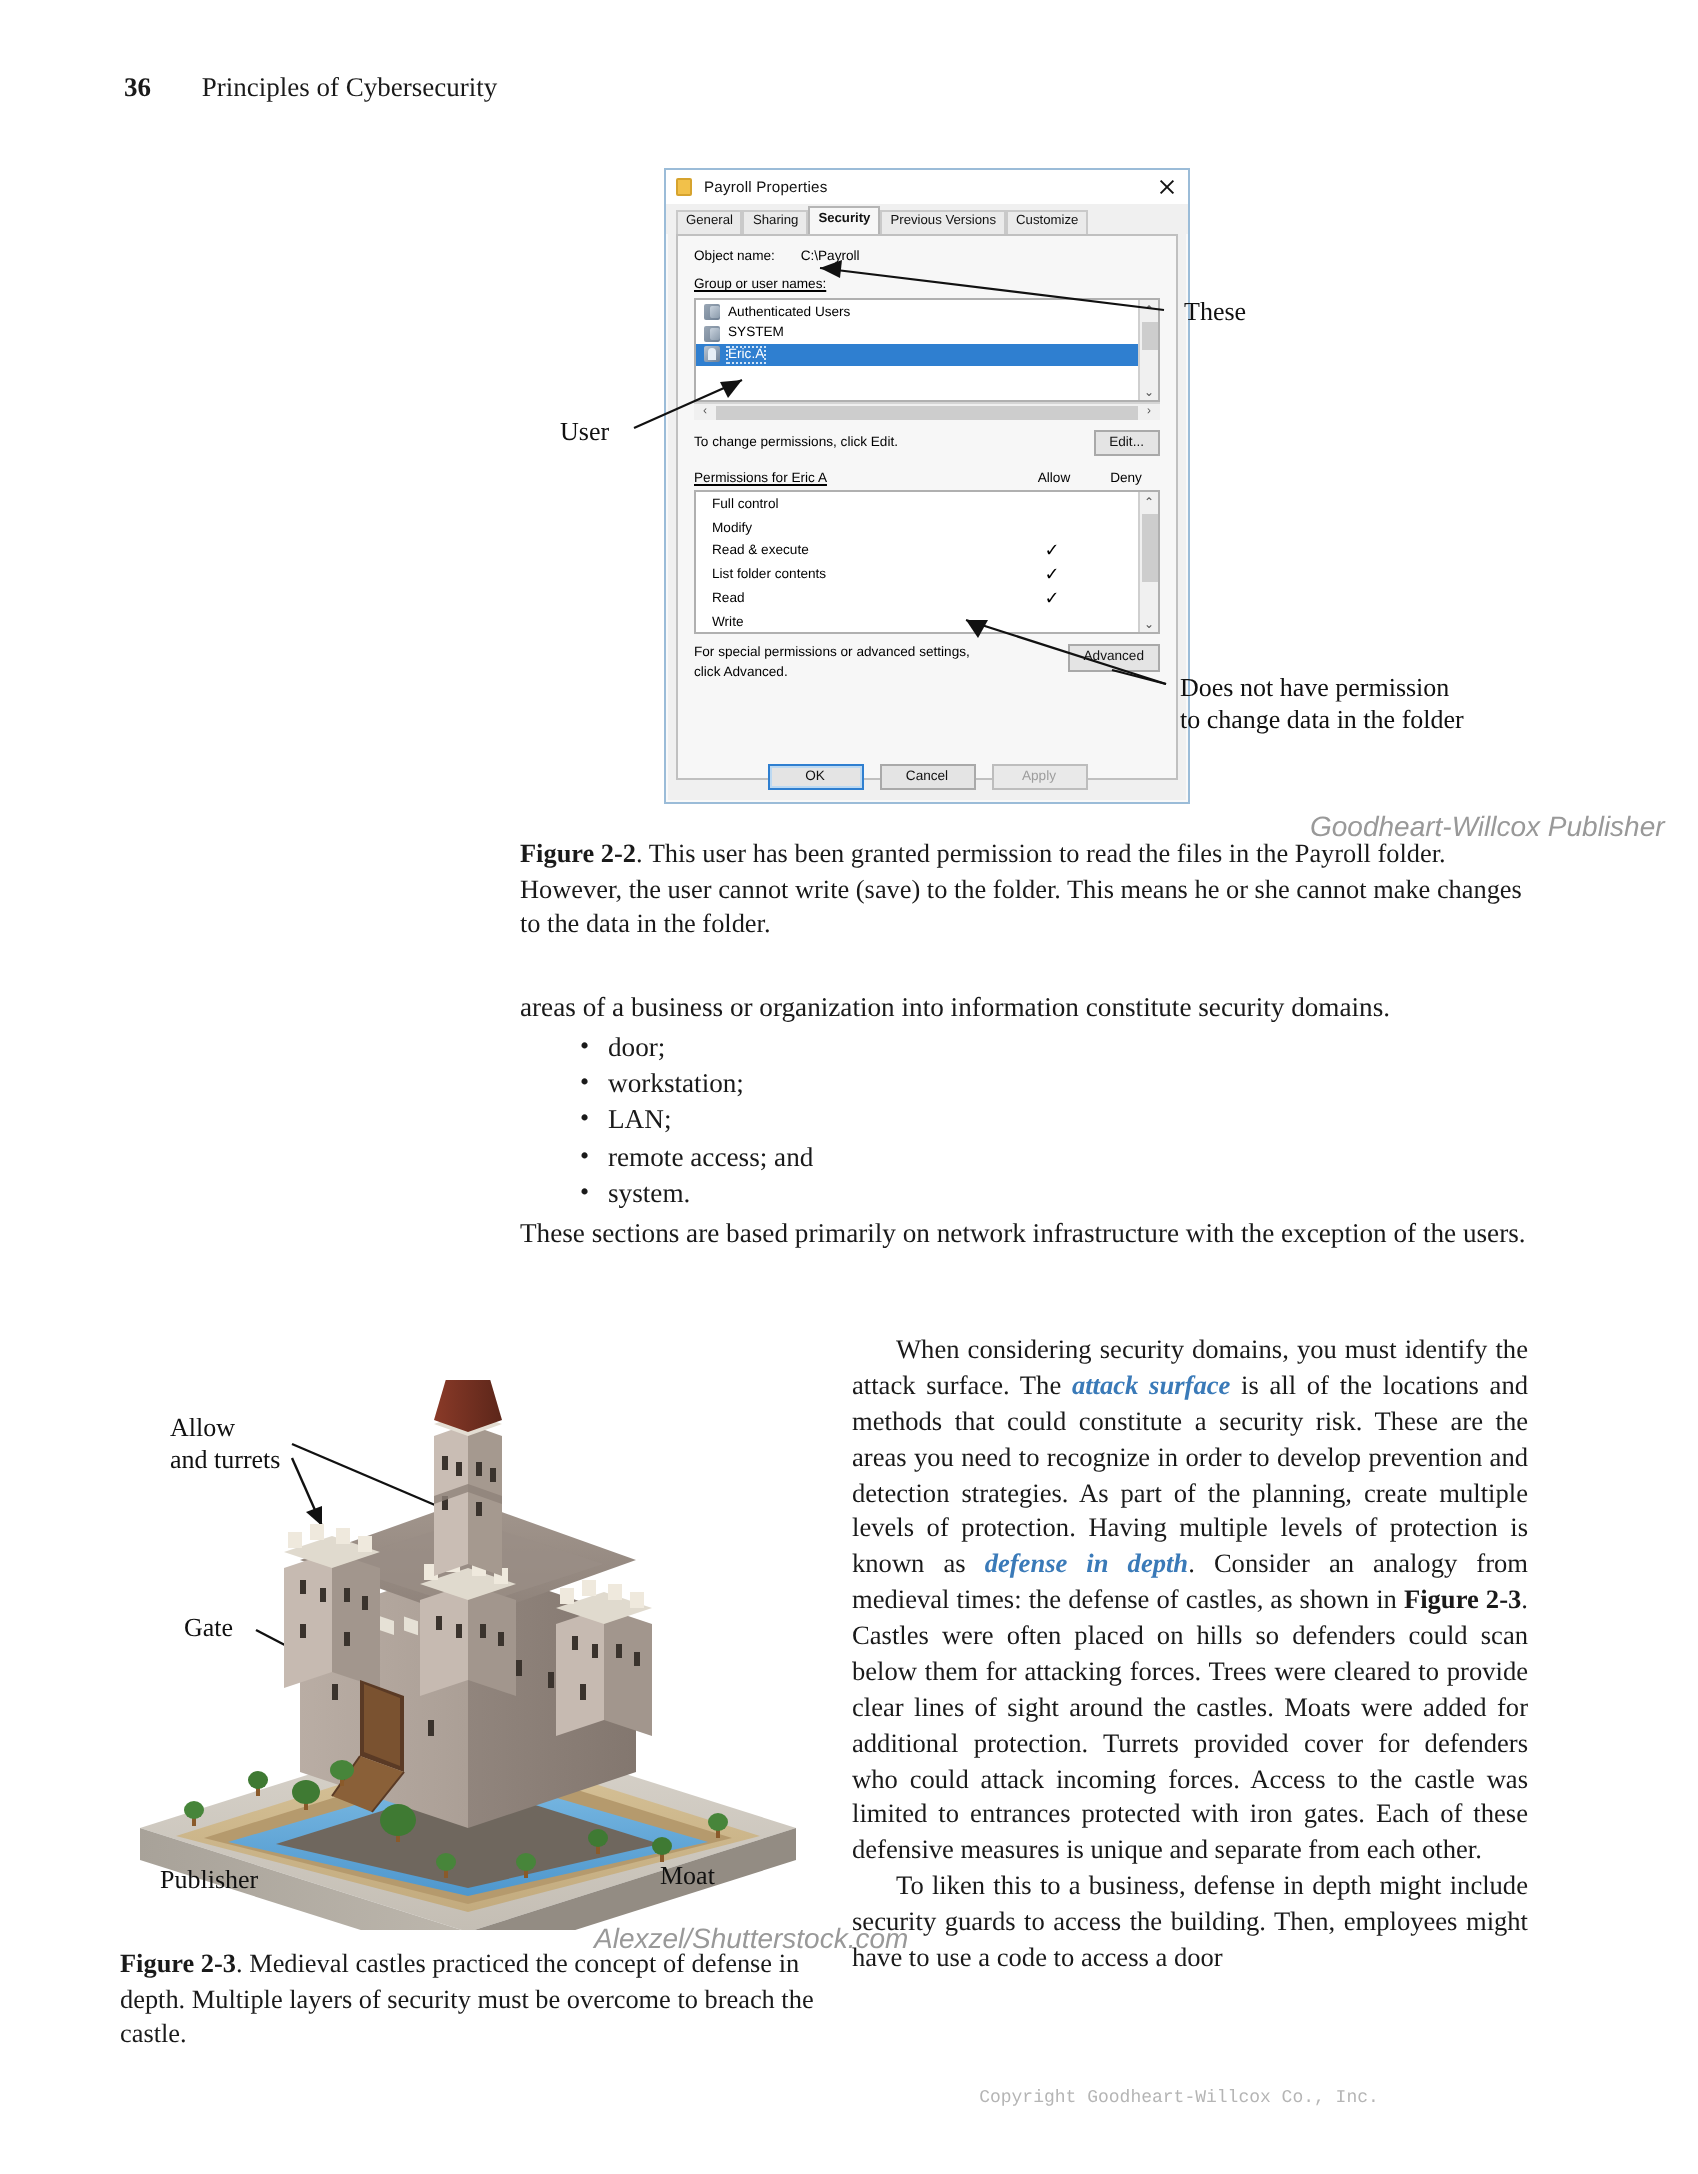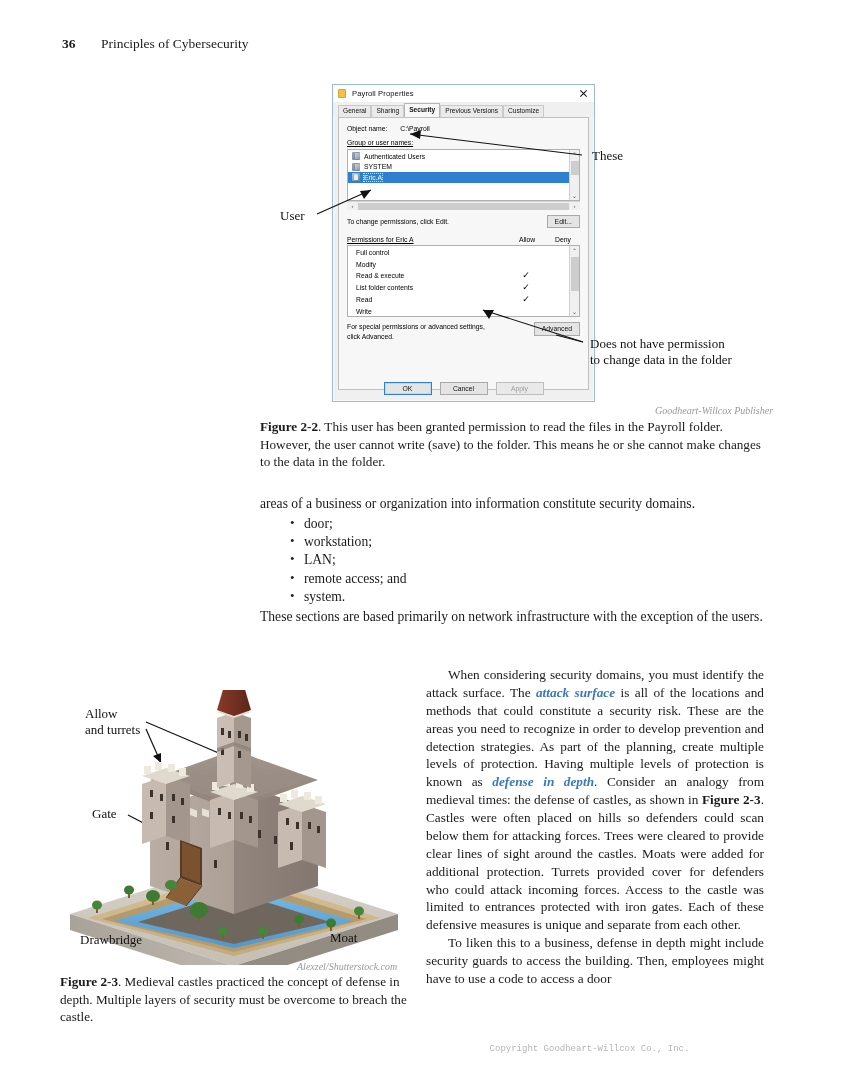--- a/index.html
+++ b/index.html
@@ -86,21 +86,21 @@
 
   .dlgbtns { position:absolute; left:0; right:0; bottom:6px; display:flex; justify-content:center; gap:8px; }
   .dlgbtns .btn { padding:2px 0; width:48px; text-align:center; }
   .dlgbtns .btn.default { border:1px solid #2f7fd0; box-shadow:0 0 0 1px #bcd9f2 inset; }
 
   
   .callout { position:absolute; font-family:"Liberation Serif",serif; font-size:13px; color:#111; line-height:1.25; }
   svg.leaders { position:absolute; left:0; top:0; width:849px; height:1087px; pointer-events:none; }
 
   
-  .credit { position:absolute; font-family:Liberation Serif, serif; font-style:italic; font-size:10px; color:#999; }
+  .credit { position:absolute; font-family:Liberation Sans, sans-serif; font-style:italic; font-size:14px; color:#999; }
   .caption { position:absolute; font-family:"Liberation Serif",serif; font-size:13.2px; line-height:1.33; color:#1a1a1a; }
   .caption b { font-weight:bold; }
 
   
   .bodyblock { position:absolute; font-size:13.6px; line-height:1.345; text-align:justify; }
   ul.domains { list-style:none; margin:2px 0 2px 0; padding:0 0 0 44px; }
   ul.domains li { position:relative; line-height:1.33; }
   ul.domains li::before { content:"\2022"; position:absolute; left:-14px; top:-1px; font-size:13px; }
 
   .col-right { position:absolute; left:426px; top:666px; width:338px; font-size:13.3px; line-height:1.345; text-align:justify; }
@@ -511,21 +511,21 @@
         </g>
     </g>
   </svg>
 </div>
 
 <div class="callout" style="left:85px; top:706px;">
   <div>Allow</div>
   <div>and turrets</div>
 </div>
 <div class="callout" style="left:92px; top:806px;">Gate</div>
-<div class="callout" style="left:80px; top:932px;">Drawbridge</div>
+<div class="callout" style="left:80px; top:932px;">Publisher</div>
 <div class="callout" style="left:330px; top:930px;">Moat</div>
 
 <div class="credit" style="left:297px; top:961px;">Alexzel/Shutterstock.com</div>
 <div class="caption" style="left:60px; top:973px; width:348px;">
   <b>Figure 2-3</b><span>. Medieval castles practiced the concept of defense in depth. Multiple layers of security must be overcome to breach the castle.</span>
 </div>
 
 <div class="footer">
   <span class="inner">Copyright Goodheart-Willcox Co., Inc.</span>
 </div>

